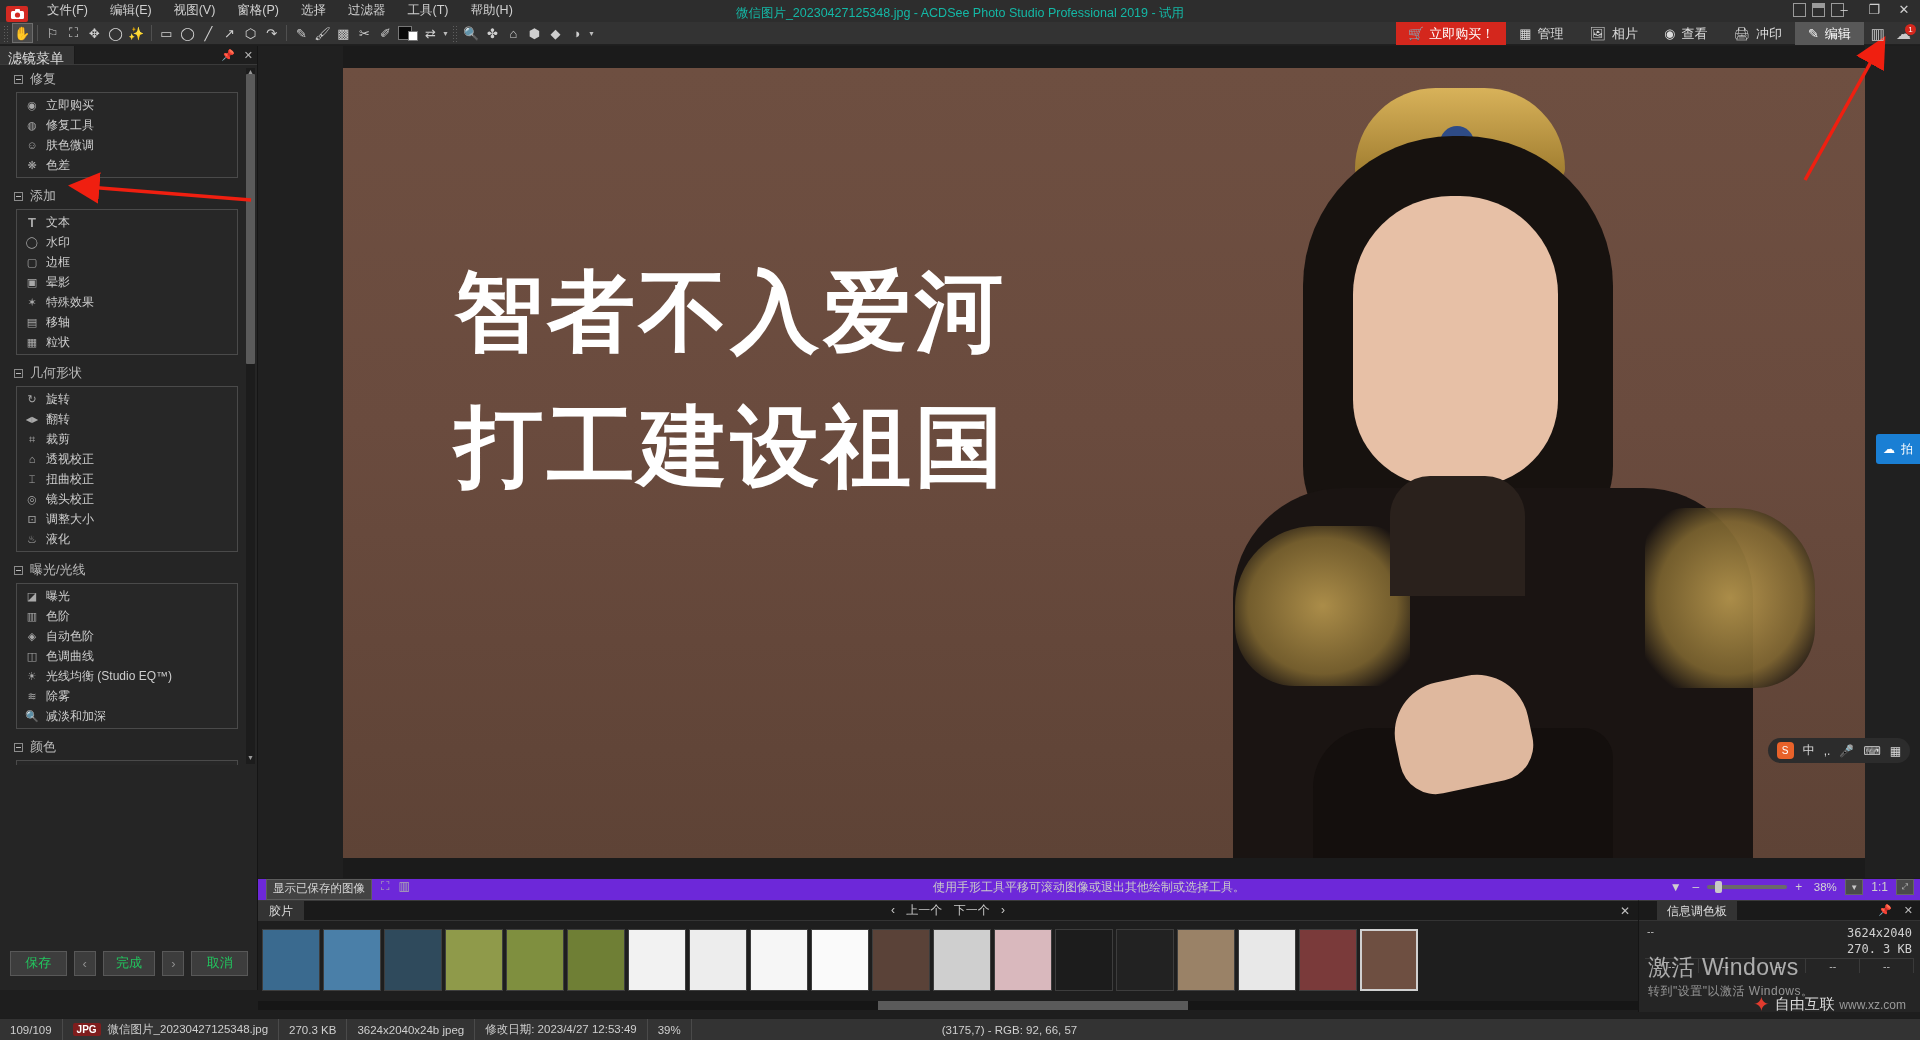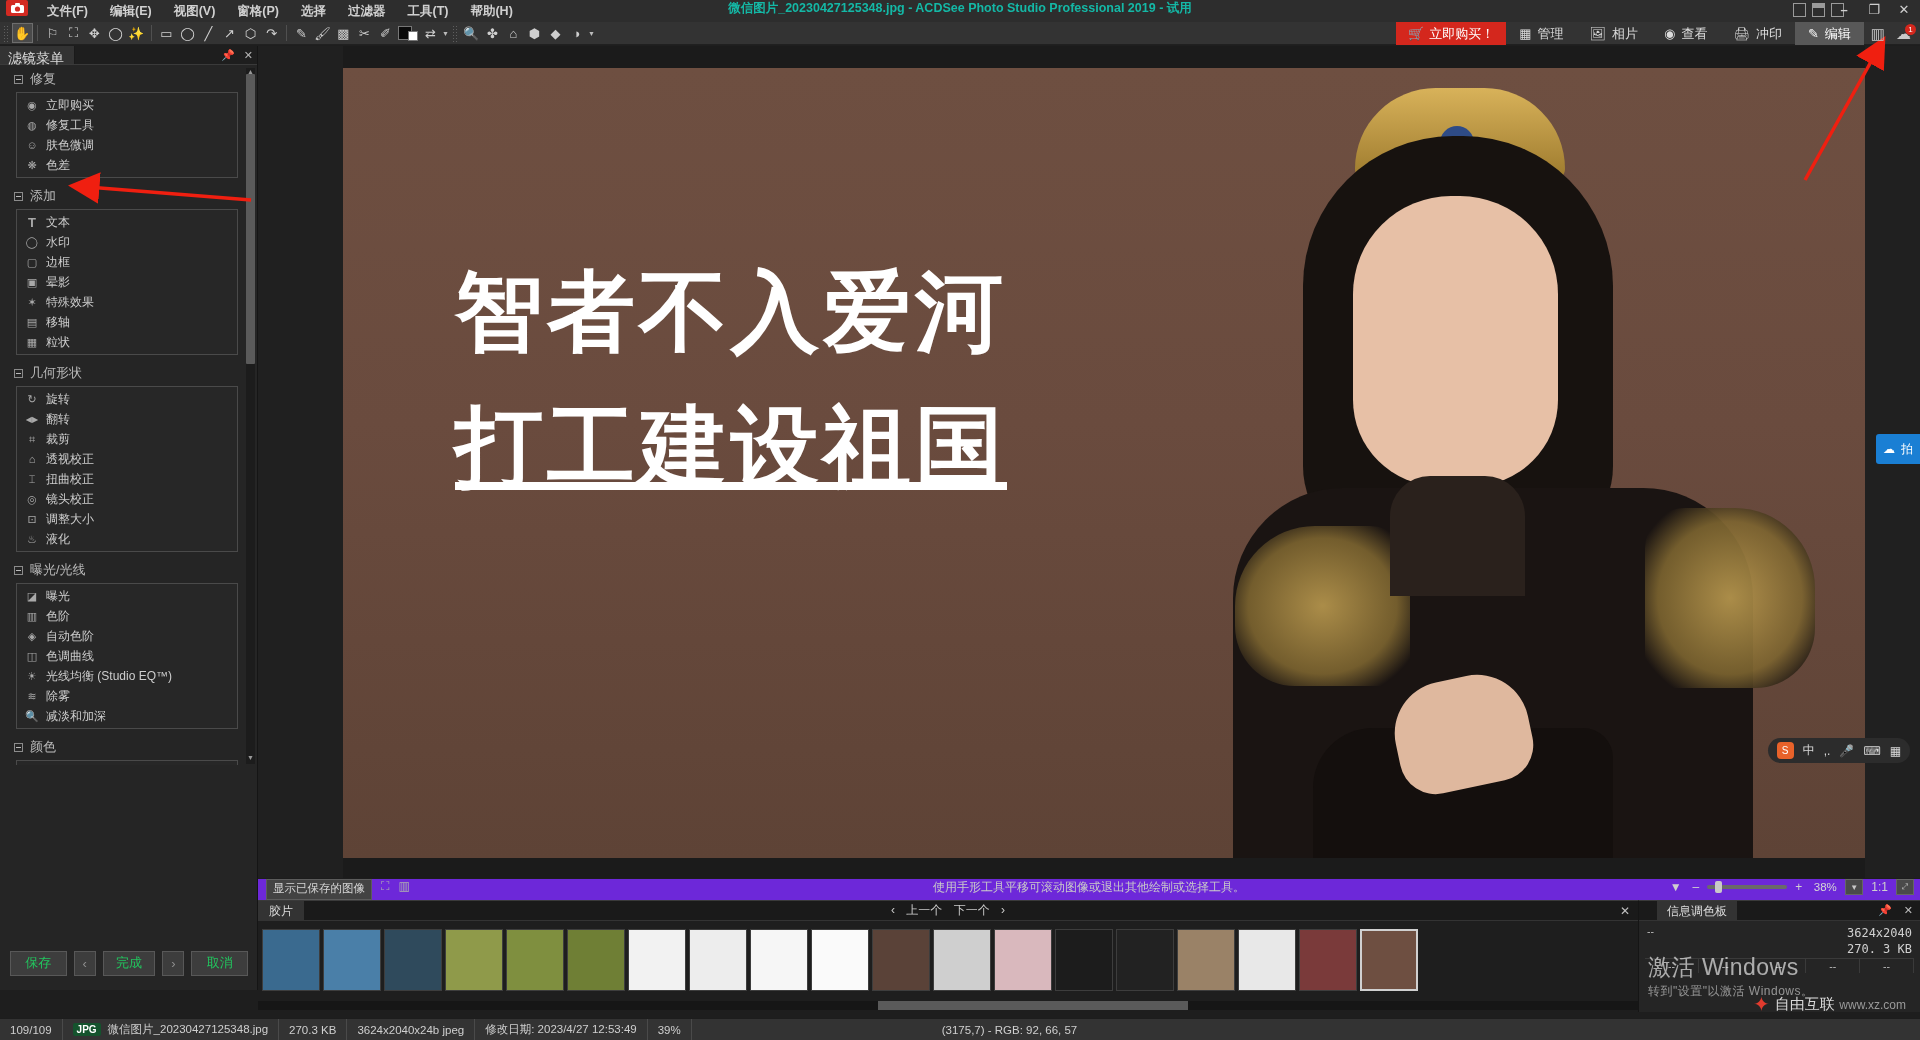--- a/index.html
+++ b/index.html
@@ -9,21 +9,21 @@
     font-family: "Liberation Sans", "DejaVu Sans", sans-serif;
     color: #c8c8c8;
     overflow: hidden;
     -webkit-font-smoothing: antialiased;
   }
   .app { position: relative; width: 1920px; height: 1040px; background: #1e1e1e; }
 
   
   .titlebar {
     position: absolute; top: 0; left: 0; width: 1920px; height: 22px;
-    background: #2d2d2d; display: flex; align-items: flex-start; font-weight: bold;
+    background: #2d2d2d; display: flex; align-items: flex-end;
   }
   .app-logo {
     width: 22px; height: 16px; margin-left: 6px; background: #d32a22;
     border-radius: 2px; display: flex; align-items: center; justify-content: center;
     font-size: 10px; color: #fff;
   }
   .menu-items { display: flex; align-items: center; margin-left: 8px; }
   .menu-item { font-size: 12.5px; color: #d0d0d0; padding: 3px 11px; white-space: nowrap; }
   .title-text {
     position: absolute; left: 0; width: 1920px; text-align: center;
@@ -110,21 +110,21 @@
   .photo {
     position: absolute; left: 85px; top: 22px; width: 1522px; height: 790px;
     background: linear-gradient(180deg,#6e4f41 0%, #6a4b3e 45%, #5e4336 100%);
     overflow: hidden;
   }
   .photo .txt1, .photo .txt2 {
     position: absolute; color: #fff; font-weight: bold; letter-spacing: 4px;
     font-family: "DejaVu Sans", sans-serif; white-space: nowrap;
   }
   .photo .txt1 { left: 112px; top: 185px; font-size: 88px; }
-  .photo .txt2 { left: 112px; top: 320px; font-size: 88px; text-decoration: underline; }
+  .photo .txt2 { left: 112px; top: 320px; font-size: 88px; }
   .person {
     position: absolute; right: 40px; top: 10px; width: 640px; height: 780px;
   }
   .p-hair { position:absolute; left:118px; top:58px; width:310px; height:420px; background:#17120f; border-radius: 150px 150px 90px 90px; }
   .p-face { position:absolute; left:168px; top:118px; width:205px; height:290px; background:#e7c0a6; border-radius: 98px 98px 86px 86px; }
   .p-crown { position:absolute; left:170px; top:10px; width:210px; height:92px; background:linear-gradient(180deg,#d8b25a,#9d7a2d); border-radius: 100px 100px 14px 14px; }
   .p-crown-jewel { position:absolute; left:255px; top:48px; width:34px; height:34px; background:#2e4b86; border-radius:50%; }
   .p-body { position:absolute; left:48px; top:410px; width:520px; height:380px; background:#1a1412; border-radius: 110px 110px 0 0; }
   .p-collar { position:absolute; left:205px; top:398px; width:135px; height:120px; background:#2a211c; border-radius: 40px 40px 0 0; }
   .p-shoulder-gold-l { position:absolute; left:50px; top:448px; width:175px; height:160px;
@@ -197,21 +197,21 @@
   }
   .watermark small { display:block; font-size: 12px; color: rgba(255,255,255,.5); }
 
   
   .statusbar {
     position: absolute; bottom: 0; left: 0; width: 1920px; height: 22px;
     background: #333; display: flex; align-items: center; font-size: 11.5px; color: #cfcfcf;
     border-top: 1px solid #1d1d1d;
   }
   .sb-cell { padding: 0 10px; height: 22px; display: flex; align-items: center; border-right: 1px solid #4a4a4a; }
-  .jpg-badge { background: #14532d; color: #fff; font-size: 10px; padding: 1px 4px; font-weight: bold; border-radius:2px;}
+  .jpg-badge { background: #7f1d1d; color: #fff; font-size: 10px; padding: 1px 4px; font-weight: bold; border-radius:2px;}
   .sb-rgb { margin-left: 240px; }
 
   
   .arrow { position: absolute; pointer-events: none; }
   .xz-logo { position:absolute; right: 14px; bottom: 24px; display:flex; align-items:center; gap:5px; }
   .xz-mark { font-size: 20px; color:#e23b2e; font-weight:bold; }
   .xz-txt { font-size: 15px; color:#d8d8d8; }
   .xz-sub { font-size: 12px; color:#9a9a9a; }
 </style>
 </head>

